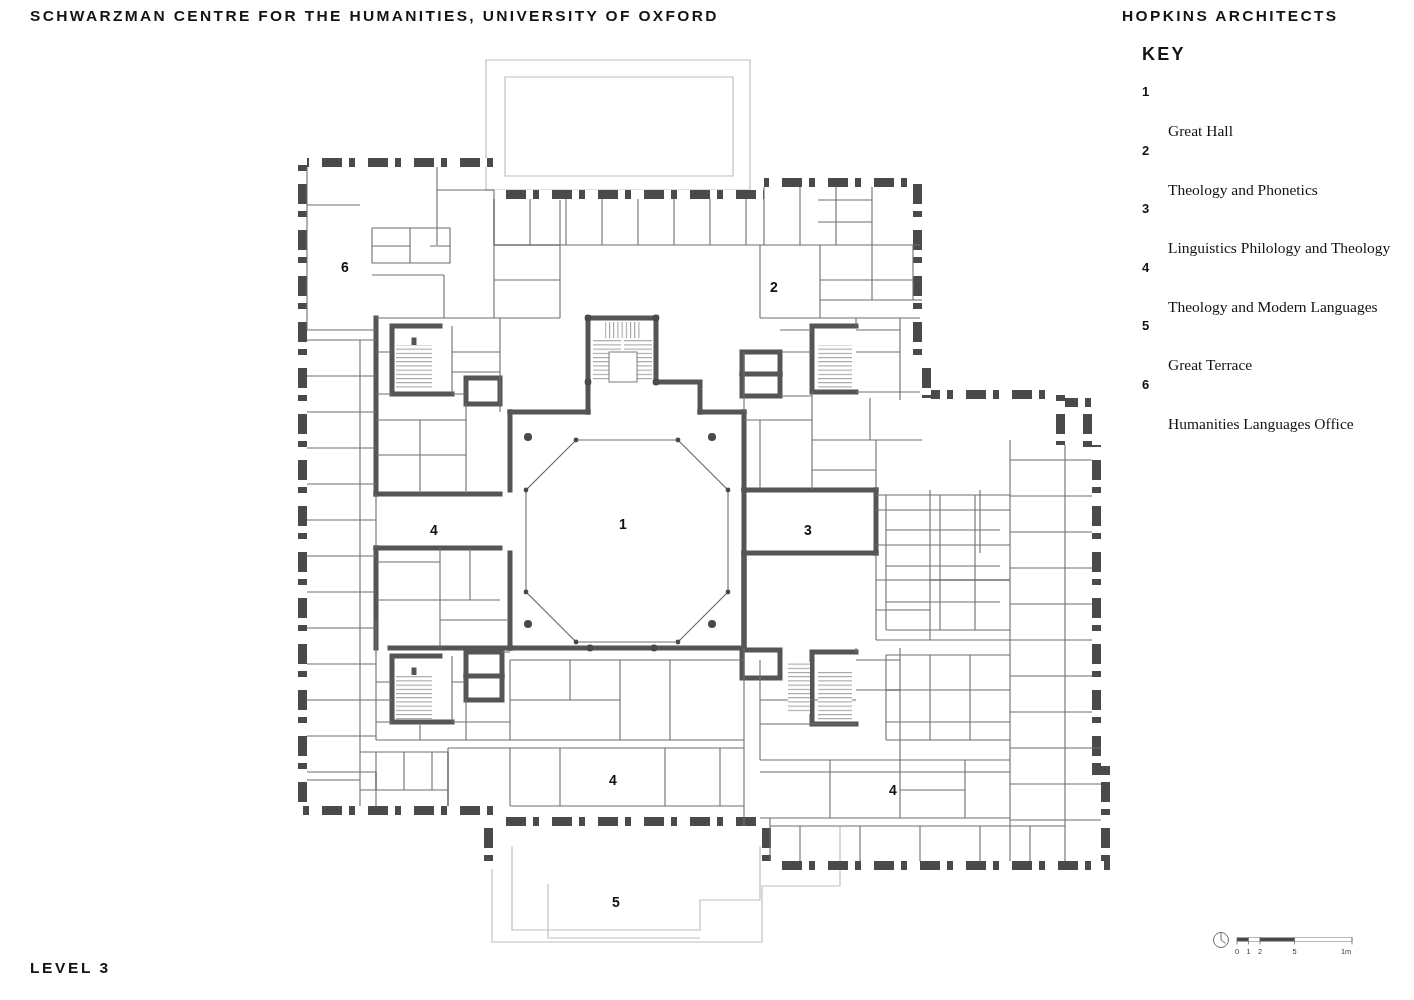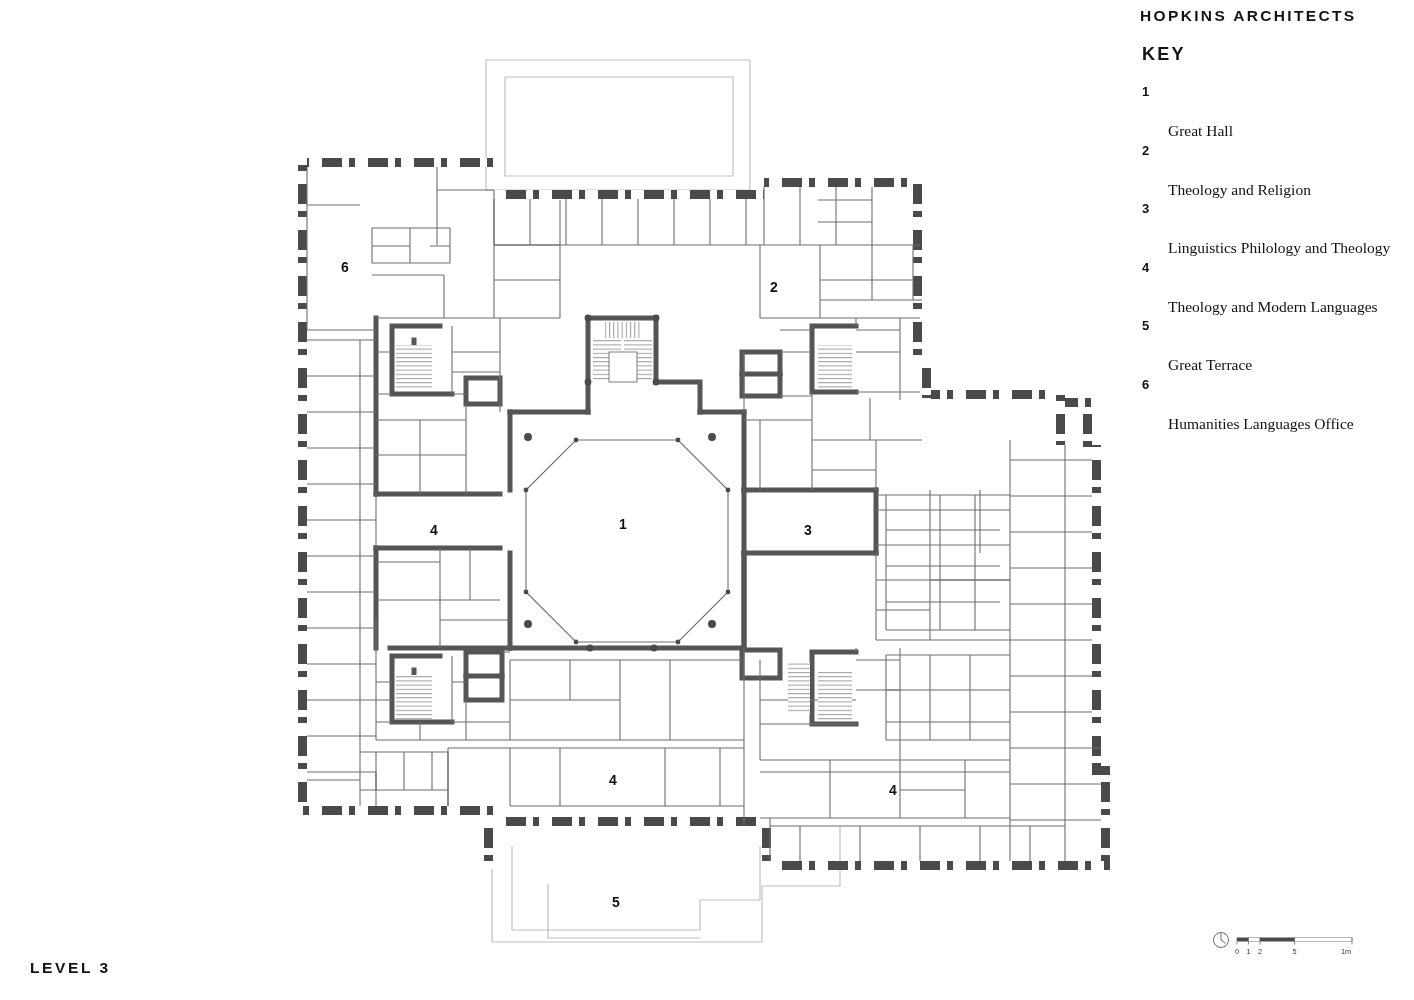--- a/index.html
+++ b/index.html
@@ -14,21 +14,21 @@
 
   
   #project-title{
     position:absolute;left:30px;top:7px;
     font-size:15.5px;font-weight:600;letter-spacing:2.35px;
     white-space:nowrap;color:#141414;
   }
   #practice-name{
     position:absolute;left:1122px;top:7px;
     font-size:15.5px;font-weight:600;letter-spacing:2.35px;
-    white-space:nowrap;color:#141414;margin-left:18px;
+    white-space:nowrap;color:#141414;
   }
 
   
   #key-block{position:absolute;left:1142px;top:44px;width:262px;}
   #key-heading{
     font-size:18px;font-weight:600;letter-spacing:2.2px;color:#141414;
     margin-bottom:17px;
   }
   .key-row{
     display:flex;align-items:flex-start;
@@ -62,32 +62,33 @@
     font-family:"Liberation Sans",sans-serif;
     font-size:14px;font-weight:700;fill:#111;
     text-anchor:middle;dominant-baseline:middle;
   }
 </style>
 </head>
 <body>
 
 <div class="sheet">
 
+  <div id="project-title">SCHWARZMAN CENTRE FOR THE HUMANITIES, UNIVERSITY OF OXFORD</div>
   <div id="practice-name">HOPKINS ARCHITECTS</div>
 
   <div id="key-block">
     <div id="key-heading">KEY</div>
     <div id="key-list">
         <div class="key-row">
           <div class="key-num">1</div>
           <div class="key-label">Great Hall</div>
         </div>
         <div class="key-row">
           <div class="key-num">2</div>
-          <div class="key-label">Theology and Religion</div>
+          <div class="key-label">Theology and Phonetics</div>
         </div>
         <div class="key-row">
           <div class="key-num">3</div>
           <div class="key-label">Linguistics Philology and Theology</div>
         </div>
         <div class="key-row">
           <div class="key-num">4</div>
           <div class="key-label">Theology and Modern Languages</div>
         </div>
         <div class="key-row">

